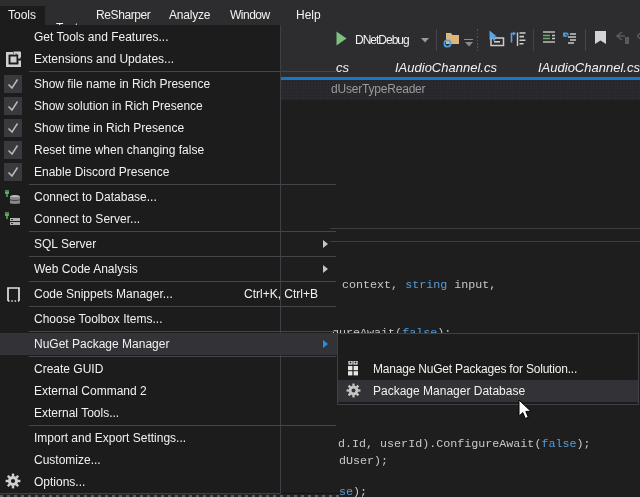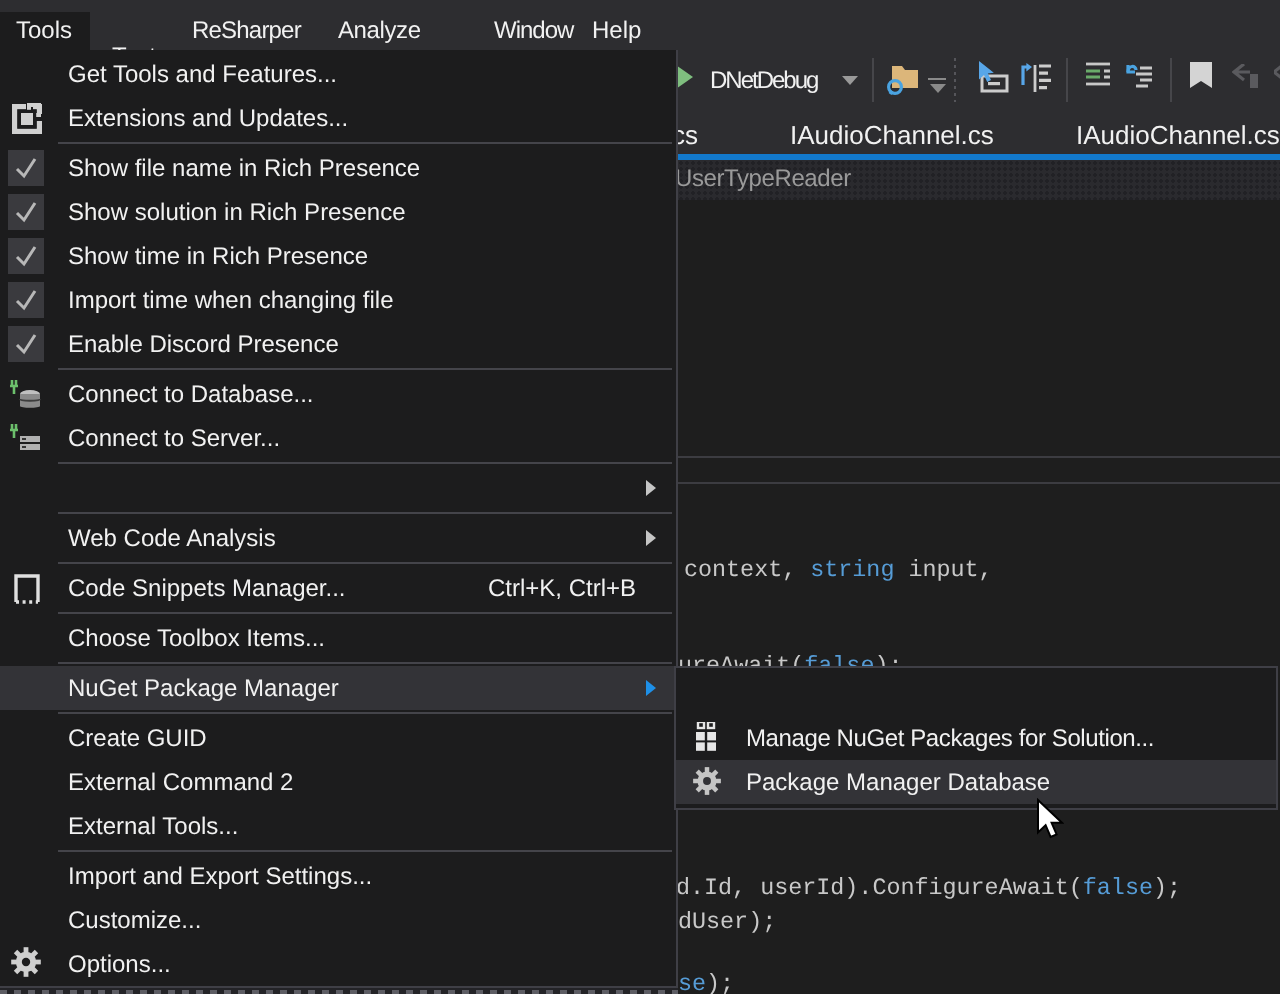--- a/index.html
+++ b/index.html
@@ -7,35 +7,35 @@
   font-family:"Liberation Sans", sans-serif; }
 .abs { position:absolute; }
 #stage { position:relative; width:640px; height:497px; overflow:hidden; }
 
 
 #menubar { left:0; top:0; width:640px; height:25px; background:#2d2d30; z-index:3; }
 .mitem { position:absolute; top:6px; height:19px; line-height:19px; font-size:12px; color:#f1f1f1; }
 #toolsbox { position:absolute; left:0; top:6px; width:45px; height:19px; background:#1c1c1d; }
 #toolbar { left:0; top:25px; width:640px; height:31px; background:#2d2d30; z-index:1; }
 #tabrow { left:0; top:56px; width:640px; height:21px; background:#2d2d30; z-index:1; }
-.tab { position:absolute; top:1px; height:21px; line-height:21px; font-size:13px; color:#f1f1f1; }
+.tab { position:absolute; top:1px; height:21px; line-height:21px; font-size:13px; color:#f1f1f1;font-style:italic; }
 #blueline { left:0; top:77px; width:640px; height:3px; background:#1279cc; z-index:1; }
 #crumb { left:0; top:80px; width:640px; height:20px; background:#2a2a2e; z-index:1;
   background-image:radial-gradient(circle, #212125 0.8px, transparent 0.9px); background-size:3px 3px; }
 #crumbtext { left:331px; top:80px; height:18px; line-height:18px; font-size:12px; letter-spacing:-0.2px; color:#9a9a9a; z-index:1; }
 
 
 #editor { left:0; top:100px; width:640px; height:397px; background:#1e1e1e; z-index:0; }
 .hline { position:absolute; left:330px; width:310px; height:1px; background:#3c3c41; }
 .code { position:absolute; font-family:"Liberation Mono", monospace; font-size:11.7px;
   line-height:15px; color:#c8c8c8; white-space:pre; z-index:1; }
 .kw { color:#569cd6; }
 
 
-#popup { left:0; top:25px; width:339px; height:469px; background:#1c1c1d;
+#popup { left:0; top:25px; width:281px; height:469px; background:#1c1c1d;
   border-right:1px solid #3f3f46; border-bottom:1px solid #3f3f46; z-index:10; }
 .mi { position:absolute; left:0; width:338px; height:22px; line-height:22px;
   font-size:12px; color:#f1f1f1; }
 .mi .lbl { position:absolute; left:34px; top:0; }
 .mi .sc { position:absolute; right:20px; top:0; }
 .sep { position:absolute; left:29px; width:307px; height:1px; background:#44444a; }
 .hl { background:#333337; }
 .arrow { position:absolute; left:323px; top:7px; width:0; height:0;
   border-top:4.5px solid transparent; border-bottom:4.5px solid transparent;
   border-left:5px solid #c5c5c5; }
@@ -60,21 +60,21 @@
 </head>
 <body>
 <div id="stage">
 
 <div id="menubar" class="abs">
   <div id="toolsbox"></div>
   <span class="mitem" style="left:8px;">Tools</span>
   <span class="mitem" style="left:56px;margin-top:13px;">Test</span>
   <span class="mitem" style="left:96px; letter-spacing:-0.4px;">ReSharper</span>
   <span class="mitem" style="left:169px; letter-spacing:-0.2px;">Analyze</span>
-  <span class="mitem" style="left:230px; letter-spacing:-0.5px;margin-left:17px;">Window</span>
+  <span class="mitem" style="left:230px; letter-spacing:-0.5px;">Window</span>
   <span class="mitem" style="left:296px;">Help</span>
 </div>
 
 <div id="toolbar" class="abs">
 
   <svg class="icon" style="left:336px; top:6px;" width="11" height="15" viewBox="0 0 11 15">
     <path d="M0.5 0.5 L10.5 7.5 L0.5 14.5 Z" fill="#7fbf7f"></path>
   </svg>
   <span class="abs" style="left:355px; top:0; height:31px; line-height:31px; font-size:12px; letter-spacing:-1px; color:#f1f1f1;">DNetDebug</span>
   <svg class="icon" style="left:421px; top:12px;" width="8" height="6" viewBox="0 0 8 6">
@@ -180,21 +180,21 @@
             <path d="M4.5 9.5 L8 13 L13.5 4.5" stroke="#b8b8b8" stroke-width="1.5" fill="none"></path>
           </svg></div>
   </div>
   <div class="mi" style="top:70px;">
         <span class="lbl">Show solution in Rich Presence</span>
     <div class="chk"><svg width="18" height="18" viewBox="0 0 18 18">
             <path d="M4.5 9.5 L8 13 L13.5 4.5" stroke="#b8b8b8" stroke-width="1.5" fill="none"></path>
           </svg></div>
   </div>
   <div class="mi" style="top:114px;">
-        <span class="lbl">Import time when changing file</span>
+        <span class="lbl">Reset time when changing false</span>
     <div class="chk"><svg width="18" height="18" viewBox="0 0 18 18">
             <path d="M4.5 9.5 L8 13 L13.5 4.5" stroke="#b8b8b8" stroke-width="1.5" fill="none"></path>
           </svg></div>
   </div>
   <div class="mi" style="top:136px;">
         <span class="lbl">Enable Discord Presence</span>
     <div class="chk"><svg width="18" height="18" viewBox="0 0 18 18">
             <path d="M4.5 9.5 L8 13 L13.5 4.5" stroke="#b8b8b8" stroke-width="1.5" fill="none"></path>
           </svg></div>
   </div>
@@ -213,20 +213,21 @@
     <svg class="icon" style="left:4px; top:3px;" width="17" height="17" viewBox="0 0 17 17">
       <path d="M2 1 L2 4 M4 1 L4 4 M1 4 H5 M3 4 L3 8" stroke="#6cbf6c" stroke-width="1.3" fill="none"></path>
       <rect x="6" y="7" width="10" height="3" fill="#b0b0b0"></rect>
       <rect x="6" y="11" width="10" height="3" fill="#b0b0b0"></rect>
       <rect x="7" y="8" width="2" height="1" fill="#333"></rect>
       <rect x="7" y="12" width="2" height="1" fill="#333"></rect>
     </svg>
   </div>
   <div class="sep" style="top:206px;"></div>
   <div class="mi" style="top:208px;">
+        <span class="lbl">SQL Server</span>
         <span class="arrow"></span>
       </div>
   <div class="sep" style="top:231px;"></div>
   <div class="mi" style="top:233px;text-align:right;">
         <span class="lbl">Web Code Analysis</span>
         <span class="arrow"></span>
       </div>
   <div class="sep" style="top:256px;"></div>
   <div class="mi" style="top:258px;">
         <span class="lbl">Code Snippets Manager...</span>

